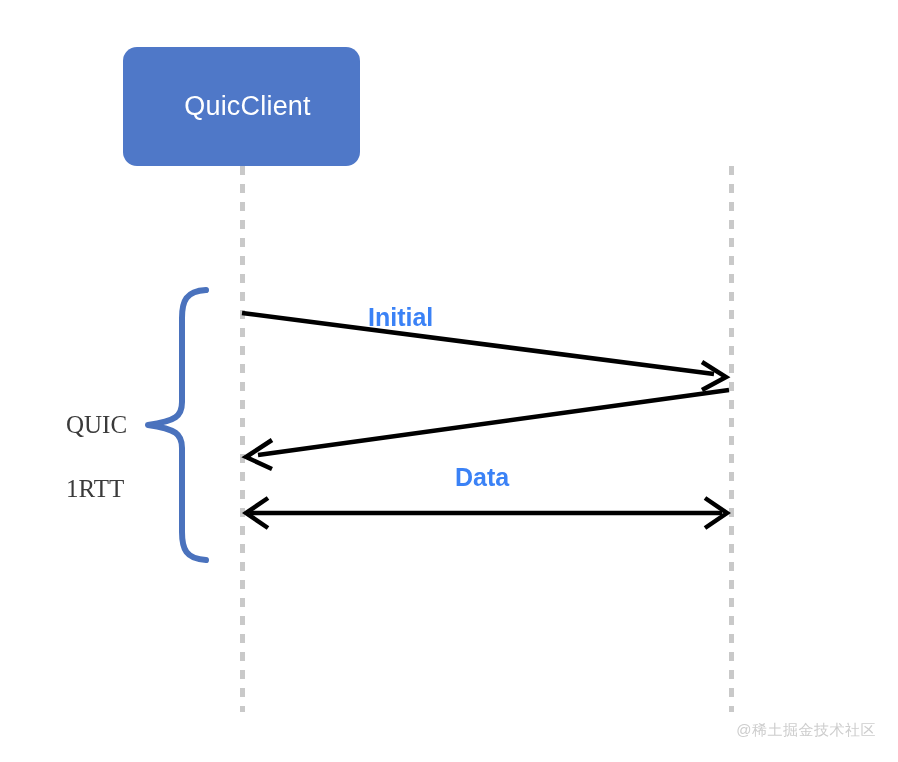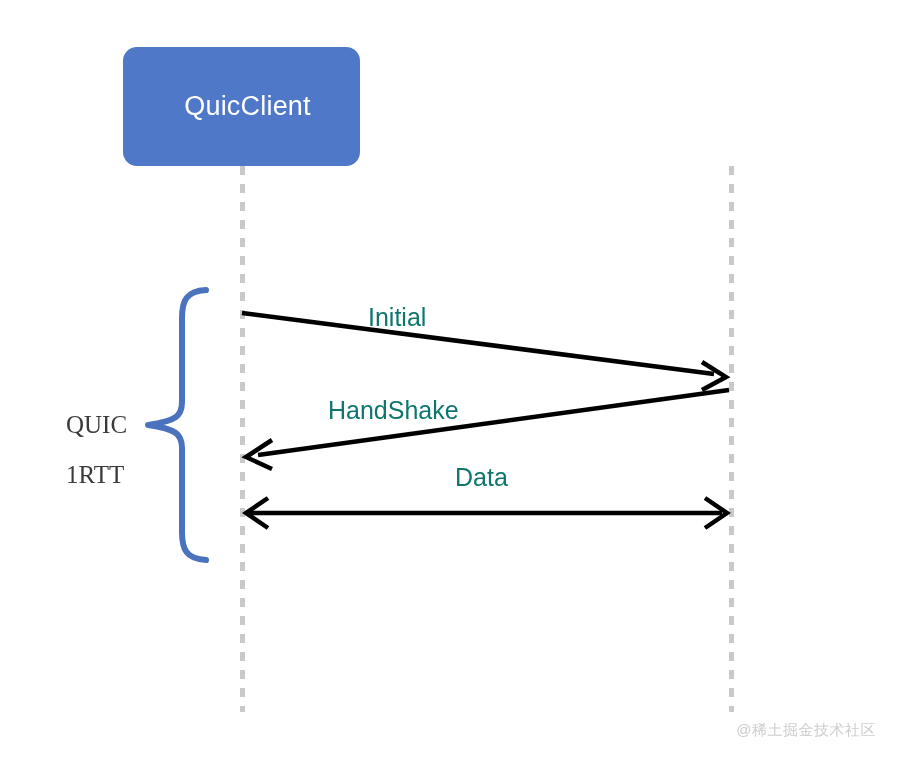--- a/index.html
+++ b/index.html
@@ -61,36 +61,37 @@
     left: 0;
     top: 0;
     width: 898px;
     height: 762px;
   }
 
   
   .msg-label {
     position: absolute;
     font-size: 25px;
-    color: #0f766e;
+    color: #3b82f6;
     white-space: nowrap;
+    font-weight: bold;
   }
   #label-initial   { left: 368px; top: 303px; }
   #label-handshake { left: 328px; top: 396px; }
   #label-data      { left: 455px; top: 463px; }
 
   .group-label {
     position: absolute;
     font-size: 25px;
     color: #3a3a3a;
     white-space: nowrap;
     font-family: Liberation Serif, serif;
   }
   #group-line-1 { left: 66px; top: 411px; }
-  #group-line-2 { left: 66px; top: 461px; }
+  #group-line-2 { left: 66px; top: 475px; }
 
   
   #watermark {
     position: absolute;
     right: 22px;
     bottom: 22px;
     font-size: 15px;
     color: #cdcdcd;
     letter-spacing: 0.5px;
     white-space: nowrap;
@@ -132,21 +133,20 @@
                C 186 291, 182 301, 182 318
                L 182 402
                C 182 416, 176 421, 148 425
                C 176 429, 182 434, 182 448
                L 182 532
                C 182 549, 186 559, 206 560" fill="none" stroke="#4a72bd" stroke-width="6" stroke-linecap="round" stroke-linejoin="round"></path>
     </g>
   </svg>
 
   <div class="msg-label" id="label-initial">Initial</div>
-  <div class="msg-label" id="label-handshake">HandShake</div>
   <div class="msg-label" id="label-data">Data</div>
 
   <div class="group-label" id="group-line-1">QUIC</div>
   <div class="group-label" id="group-line-2">1RTT</div>
 
   <div id="watermark">@稀土掘金技术社区</div>
 
 </div>
 
 </body></html>

